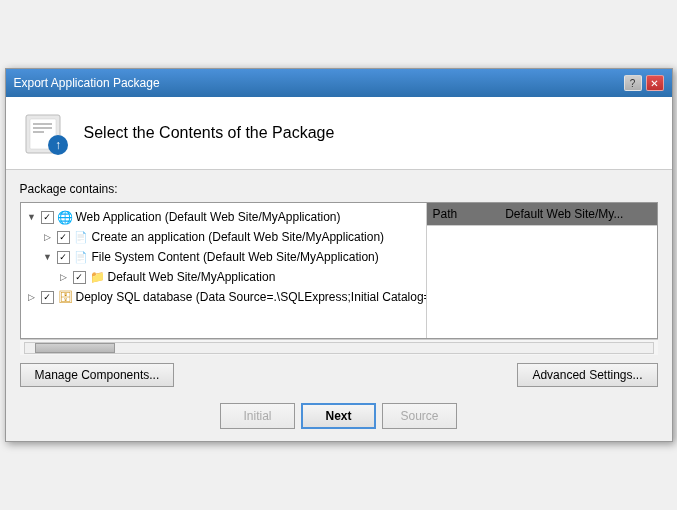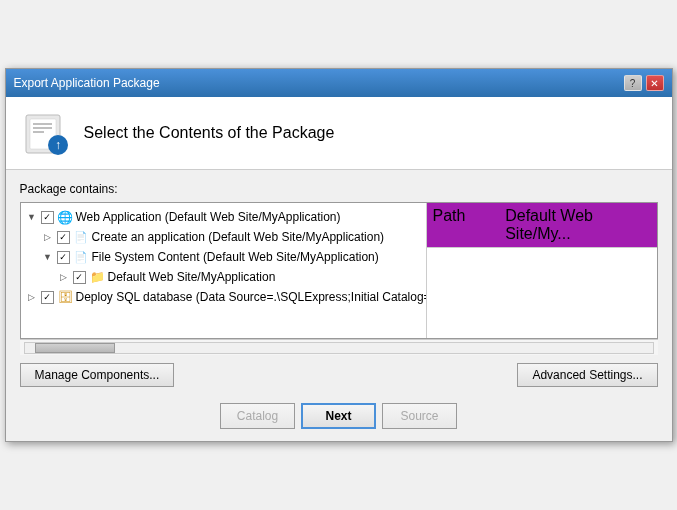--- a/index.html
+++ b/index.html
@@ -179,23 +179,23 @@
 
     .right-panel {
       width: 230px;
       flex-shrink: 0;
       overflow: auto;
       padding: 0;
     }
 
     .right-panel-header {
       display: flex;
-      background: #a21caf;
+      background: #737373;
       border-bottom: 1px solid #ccc;
-      font-size: 16px;
+      font-size: 12px;
       color: #000;
       padding: 4px 6px;
     }
 
     .col-path { flex: 1; }
     .col-default { flex: 2; }
 
     .scrollbar-row {
       height: 16px;
       background: #f5f5f5;
@@ -353,18 +353,18 @@
     </div>
 
     <div class="dialog-actions-top">
       <button>Manage Components...</button>
       <button>Advanced Settings...</button>
     </div>
   </div>
 
   <div class="dialog-footer">
     <div class="footer-buttons">
-      <button disabled="">Catalog</button>
+      <button disabled="">Initial</button>
       <button class="primary">Next</button>
       <button disabled="">Source</button>
     </div>
   </div>
 </div>
 
 </body></html>

